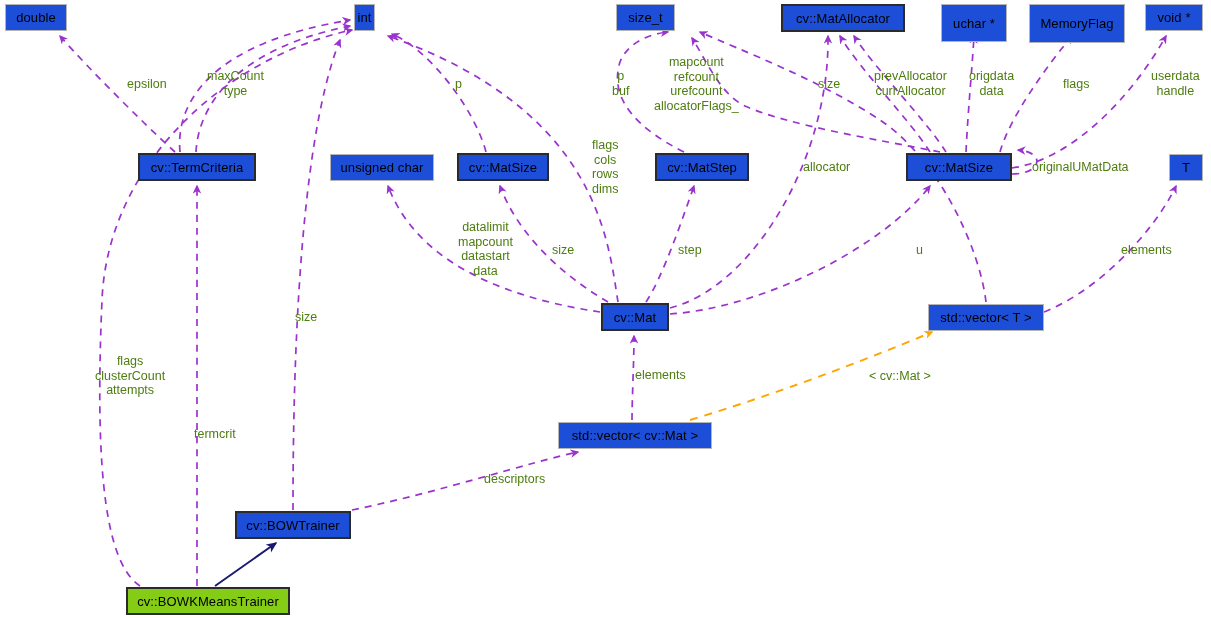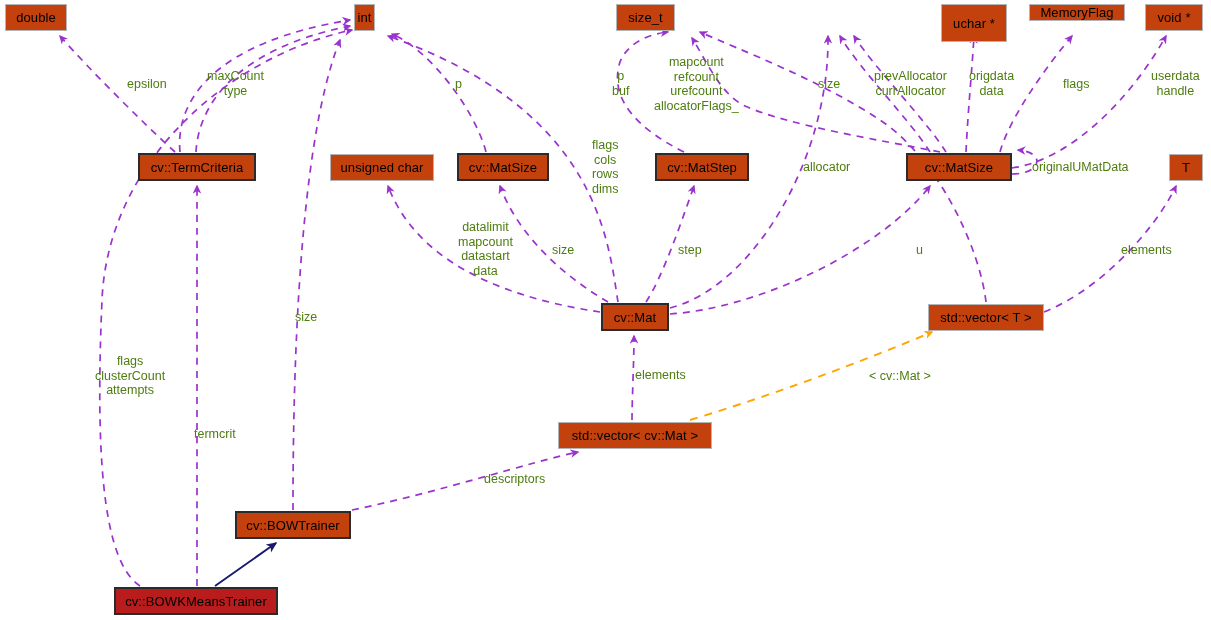--- a/index.html
+++ b/index.html
@@ -23,35 +23,36 @@
     height: 620px;
     pointer-events: none;
   }
   .node {
     position: absolute;
     box-sizing: border-box;
     display: flex;
     align-items: center;
     justify-content: center;
     white-space: nowrap;
-    background: #c2410c;
+    background: #1d4ed8;
     font-size: 13px;
     color: #000000;
     letter-spacing: 0.1px;
     line-height: 1;
   }
   .node.plain {
     border: 1px solid #b5b5b5;
   }
   .node.bold {
     border: 2px solid #2b2b2b;
   }
   .node.current {
     border: 2px solid #2b2b2b;
-    background: #b91c1c;
+    background: #84cc16;
+    margin-left: 12px;
   }
   .edge-label {
     position: absolute;
     font-size: 12.5px;
     color: #4d7c0f;
     white-space: pre;
     line-height: 14.5px;
     text-align: center;
     background: transparent;
   }
@@ -132,22 +133,23 @@
     </g>
 
     <g fill="none" stroke="#191970" stroke-width="1.9" marker-end="url(#arrI)">
       <path d="M 215 586 L 276 543"></path>
     </g>
   </svg>
 
   <div class="node plain" style="left:5px;top:4px;width:62px;height:27px">double</div>
   <div class="node plain" style="left:354px;top:4px;width:21px;height:27px">int</div>
   <div class="node plain" style="left:616px;top:4px;width:59px;height:27px">size_t</div>
+  <div class="node bold" style="left:781px;top:4px;width:124px;height:28px">cv::MatAllocator</div>
   <div class="node plain" style="left:941px;top:4px;width:66px;height:38px">uchar *</div>
-  <div class="node plain" style="left:1029px;top:4px;width:96px;height:17px">MemoryFlag</div>
+  <div class="node plain" style="left:1029px;top:4px;width:96px;height:39px">MemoryFlag</div>
   <div class="node plain" style="left:1145px;top:4px;width:58px;height:27px">void *</div>
 
   <div class="node bold" style="left:138px;top:153px;width:118px;height:28px">cv::TermCriteria</div>
   <div class="node plain" style="left:330px;top:154px;width:104px;height:27px">unsigned char</div>
   <div class="node bold" style="left:457px;top:153px;width:92px;height:28px">cv::MatSize</div>
   <div class="node bold" style="left:655px;top:153px;width:94px;height:28px">cv::MatStep</div>
   <div class="node bold" style="left:906px;top:153px;width:106px;height:28px">cv::MatSize</div>
   <div class="node plain" style="left:1169px;top:154px;width:34px;height:27px">T</div>
 
   <div class="node bold" style="left:601px;top:303px;width:68px;height:28px">cv::Mat</div>

